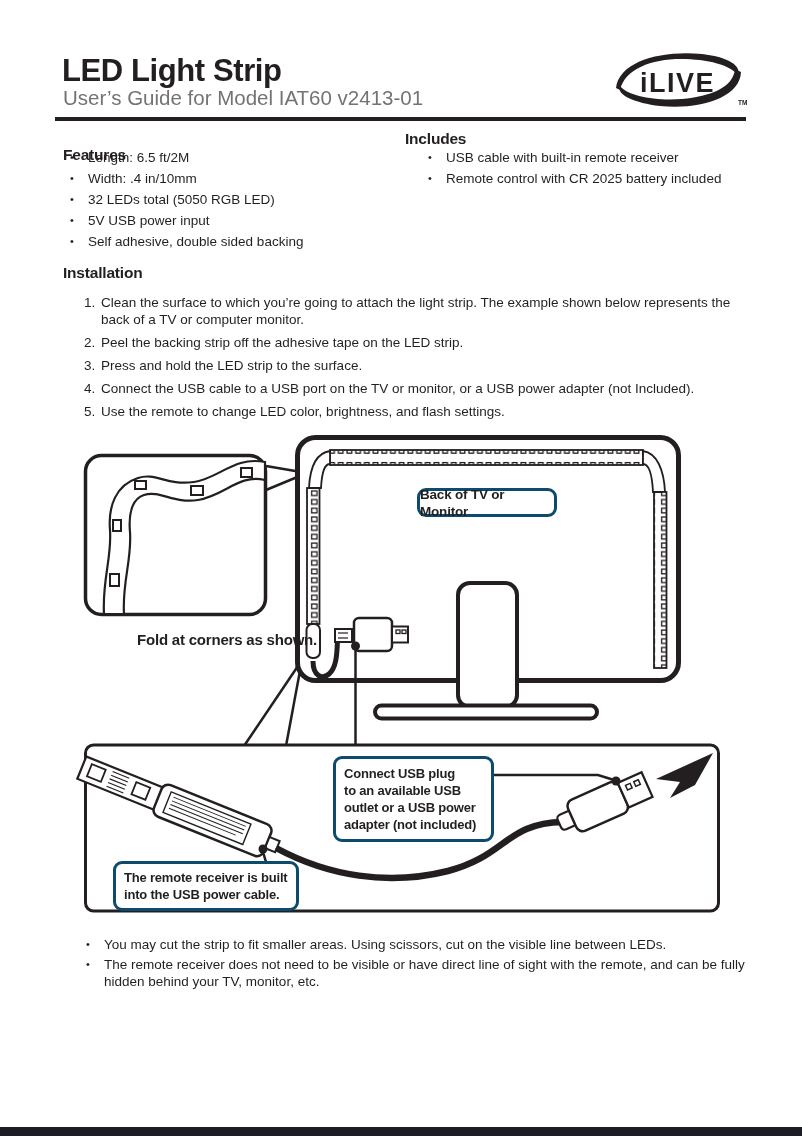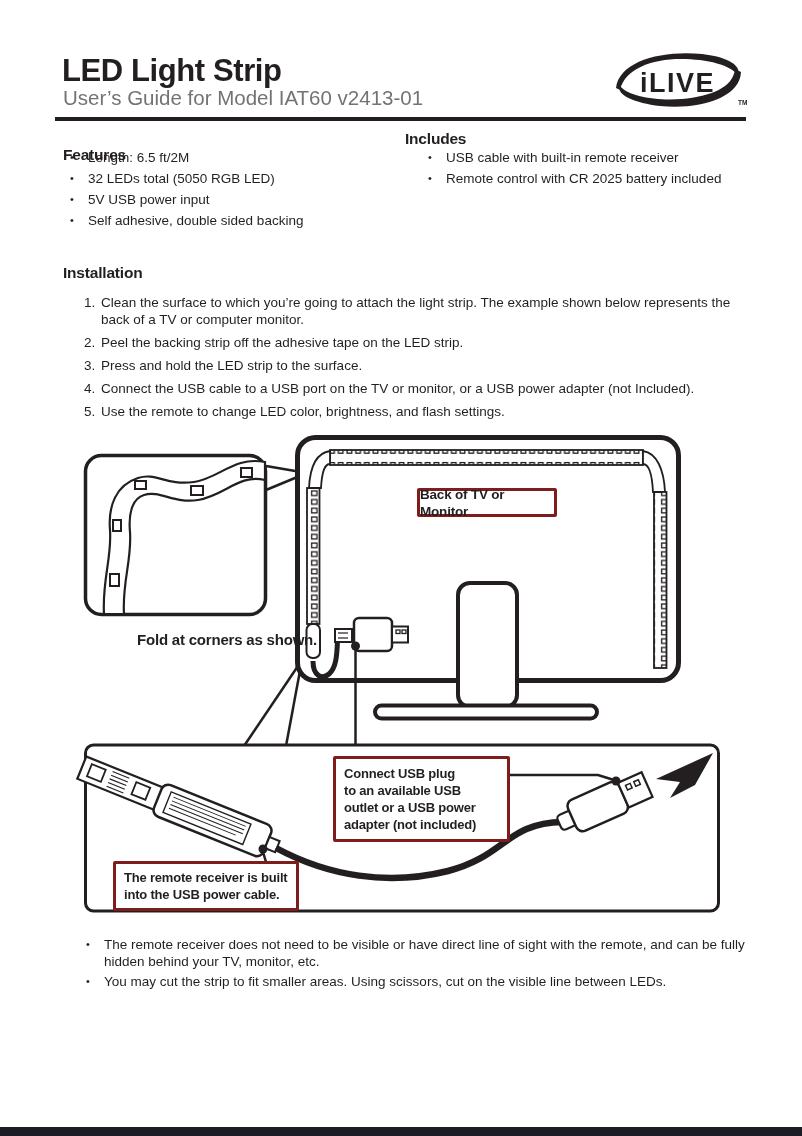--- a/index.html
+++ b/index.html
@@ -24,26 +24,26 @@
   
   .steps{font-size:13.5px;width:678px;}
   .step{display:flex;line-height:17px;margin-bottom:6px;}
   .step .num{flex:0 0 17px;width:17px;}
   .step .txt{flex:1;}
   
   .notes{font-size:13.5px;width:702px;}
   .notes .li{line-height:17px;margin-bottom:3px;}
   
   .callout{
-    border:3px solid #7f1d1d;border-radius:2px;background:#fff;
+    border:3px solid #0c4a6e;border-radius:9px;background:#fff;
     font-weight:800;font-size:13px;line-height:17px;letter-spacing:-0.2px;
   }
   .back-box{left:417px;top:488px;width:140px;height:29px;display:flex;
     align-items:center;justify-content:center;font-size:13.5px;box-sizing:border-box;}
-  .connect-box{left:333px;top:756px;width:177px;padding:6px 8px;box-sizing:border-box;}
+  .connect-box{left:333px;top:756px;width:161px;padding:6px 8px;box-sizing:border-box;}
   .receiver-box{left:113px;top:861px;width:186px;padding:5px 8px;box-sizing:border-box;}
   .fold-label{left:93px;top:631px;font-weight:800;font-size:15px;letter-spacing:-0.2px;margin-left:44px;}
   
   .footer-bar{left:0;bottom:0;width:802px;height:9px;background:#1c1c24;}
   svg .ln{stroke:#231f20;fill:none;}
 </style>
 </head>
 <body>
 
 <div class="abs title">LED Light Strip</div>
@@ -56,20 +56,24 @@
   <text x="128" y="55" font-size="6.5" font-weight="700" fill="#231f20">TM</text>
 </svg>
 
 <div class="abs rule"></div>
 
 <div class="abs h2" style="left:63px;top:146px;">Features</div>
 <div class="abs list" style="left:68px;top:147px;">
   <div class="li">
       <span class="dot"></span>
       <span>Length: 6.5 ft/2M</span>
+    </div>
+  <div class="li">
+      <span class="dot"></span>
+      <span>Width: .4 in/10mm</span>
     </div>
   <div class="li">
       <span class="dot"></span>
       <span>32 LEDs total (5050 RGB LED)</span>
     </div>
   <div class="li">
       <span class="dot"></span>
       <span>5V USB power input</span>
     </div>
   <div class="li">
@@ -219,21 +223,21 @@
 </div>
 
 <div class="abs callout receiver-box">
   <div>The remote receiver is built</div>
   <div>into the USB power cable.</div>
 </div>
 
 <div class="abs notes list" style="left:84px;top:936px;">
   <div class="li">
       <span class="dot"></span>
+      <span>You may cut the strip to fit smaller areas. Using scissors, cut on the visible line between LEDs.</span>
+    </div>
+  <div class="li">
+      <span class="dot"></span>
       <span>The remote receiver does not need to be visible or have direct line of sight with the remote, and can be fully hidden behind your TV, monitor, etc.</span>
     </div>
-  <div class="li">
-      <span class="dot"></span>
-      <span>You may cut the strip to fit smaller areas. Using scissors, cut on the visible line between LEDs.</span>
-    </div>
 </div>
 
 <div class="abs footer-bar"></div>
 
 </body></html>

